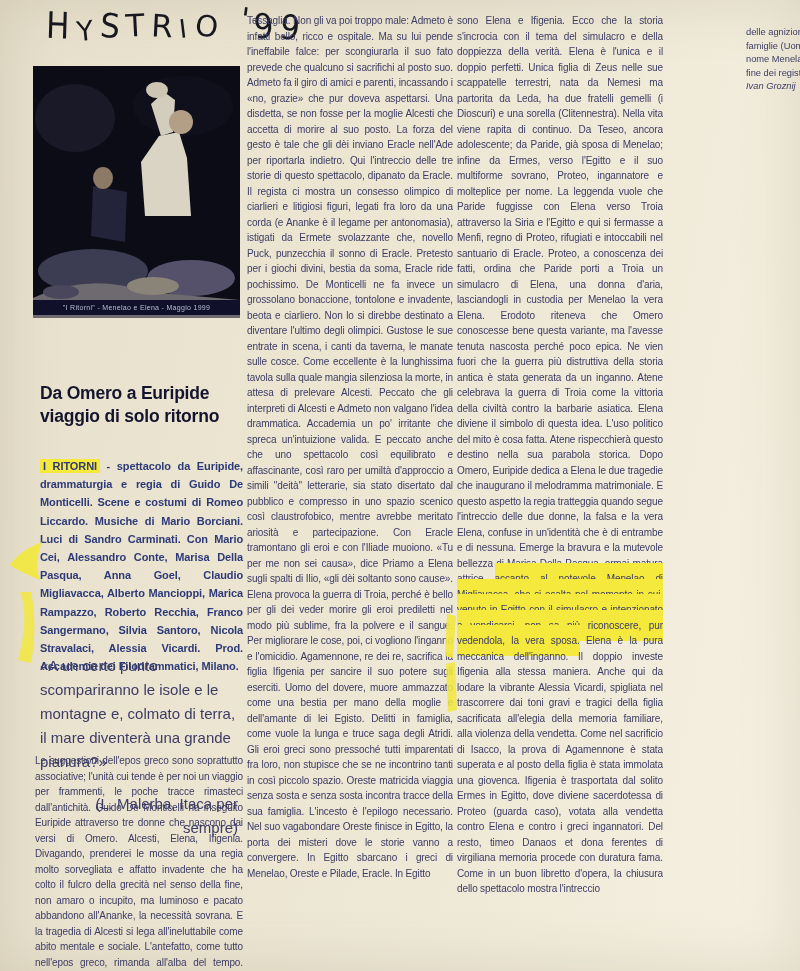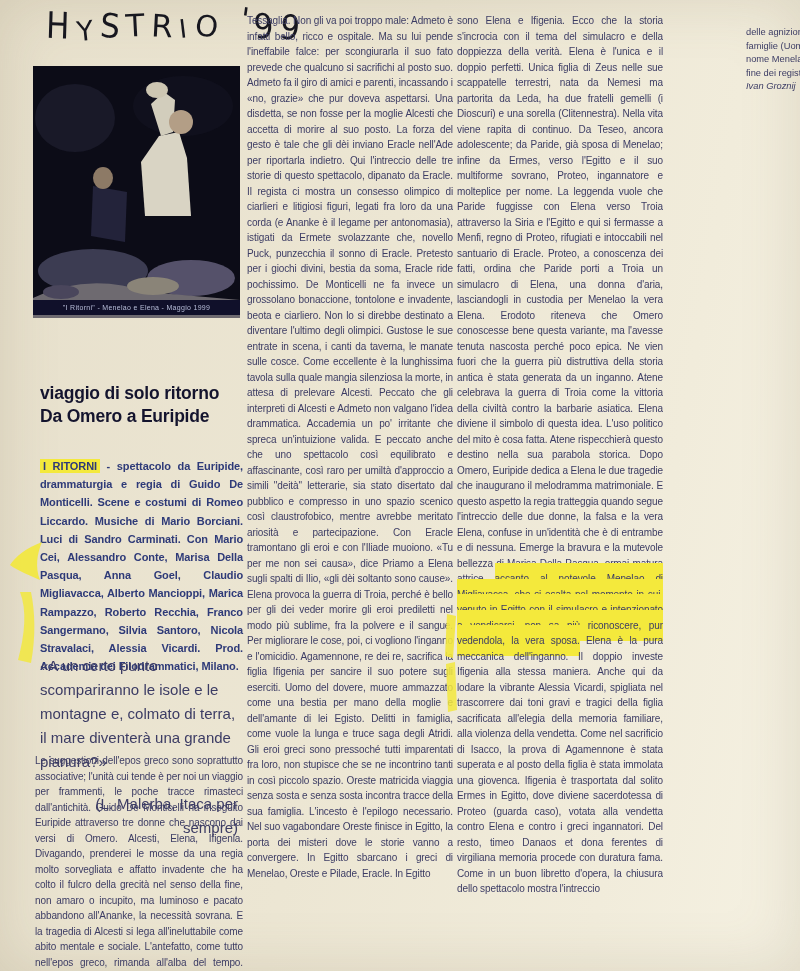--- a/index.html
+++ b/index.html
@@ -98,22 +98,22 @@
       <ellipse cx="60" cy="205" rx="55" ry="22" fill="#3c3c52"></ellipse>
       <ellipse cx="158" cy="212" rx="44" ry="18" fill="#55516a"></ellipse>
       <path d="M0,232 Q55,206 115,226 L207,234 L207,252 L0,252 Z" fill="#6e6a70"></path>
       <ellipse cx="120" cy="220" rx="26" ry="9" fill="#8a8478"></ellipse>
       <ellipse cx="28" cy="226" rx="18" ry="7" fill="#4a465c"></ellipse>
     </svg>
     <div class="photo-cap">"I Ritorni"  -  Menelao e Elena - Maggio 1999</div>
   </div>
 
   <div class="headline">
+    <div>Da Omero a Euripide</div>
     <div>viaggio di solo ritorno</div>
-    <div>Da Omero a Euripide</div>
   </div>
 
   <p class="credits"><span class="hl-inline">I RITORNI</span><span> - spettacolo da Euripide, drammaturgia e regia di Guido De Monticelli. Scene e costumi di Romeo Liccardo. Musiche di Mario Borciani. Luci di Sandro Carminati. Con Mario Cei, Alessandro Conte, Marisa Della Pasqua, Anna Goel, Claudio Migliavacca, Alberto Mancioppi, Marica Rampazzo, Roberto Recchia, Franco Sangermano, Silvia Santoro, Nicola Stravalaci, Alessia Vicardi. Prod. Accademia dei Filodrammatici, Milano.</span></p>
 
   <div class="quote">
     <div>«A un certo punto scompariranno le isole e le montagne e, colmato di terra, il mare diventerà una grande pianura?»</div>
     <div class="quote-attr">(L. Malerba, Itaca per sempre)</div>
   </div>
 
   <p class="body-text" id="col1">Le suggestioni dell'epos greco sono soprattutto associative; l'unità cui tende è per noi un viaggio per frammenti, le poche tracce rimasteci dall'antichità. Guido De Monticelli ha inseguito Euripide attraverso tre donne che nascono dai versi di Omero. Alcesti, Elena, Ifigenia. Divagando, prenderei le mosse da una regia molto sorvegliata e affatto invadente che ha colto il fulcro della grecità nel senso della fine, non amaro o incupito, ma luminoso e pacato abbandono all'Ananke, la necessità sovrana. E la tragedia di Alcesti si lega all'ineluttabile come abito mentale e sociale. L'antefatto, come tutto nell'epos greco, rimanda all'alba del tempo. Zeus esilia il figlio Apollo presso Admeto, re di</p>

